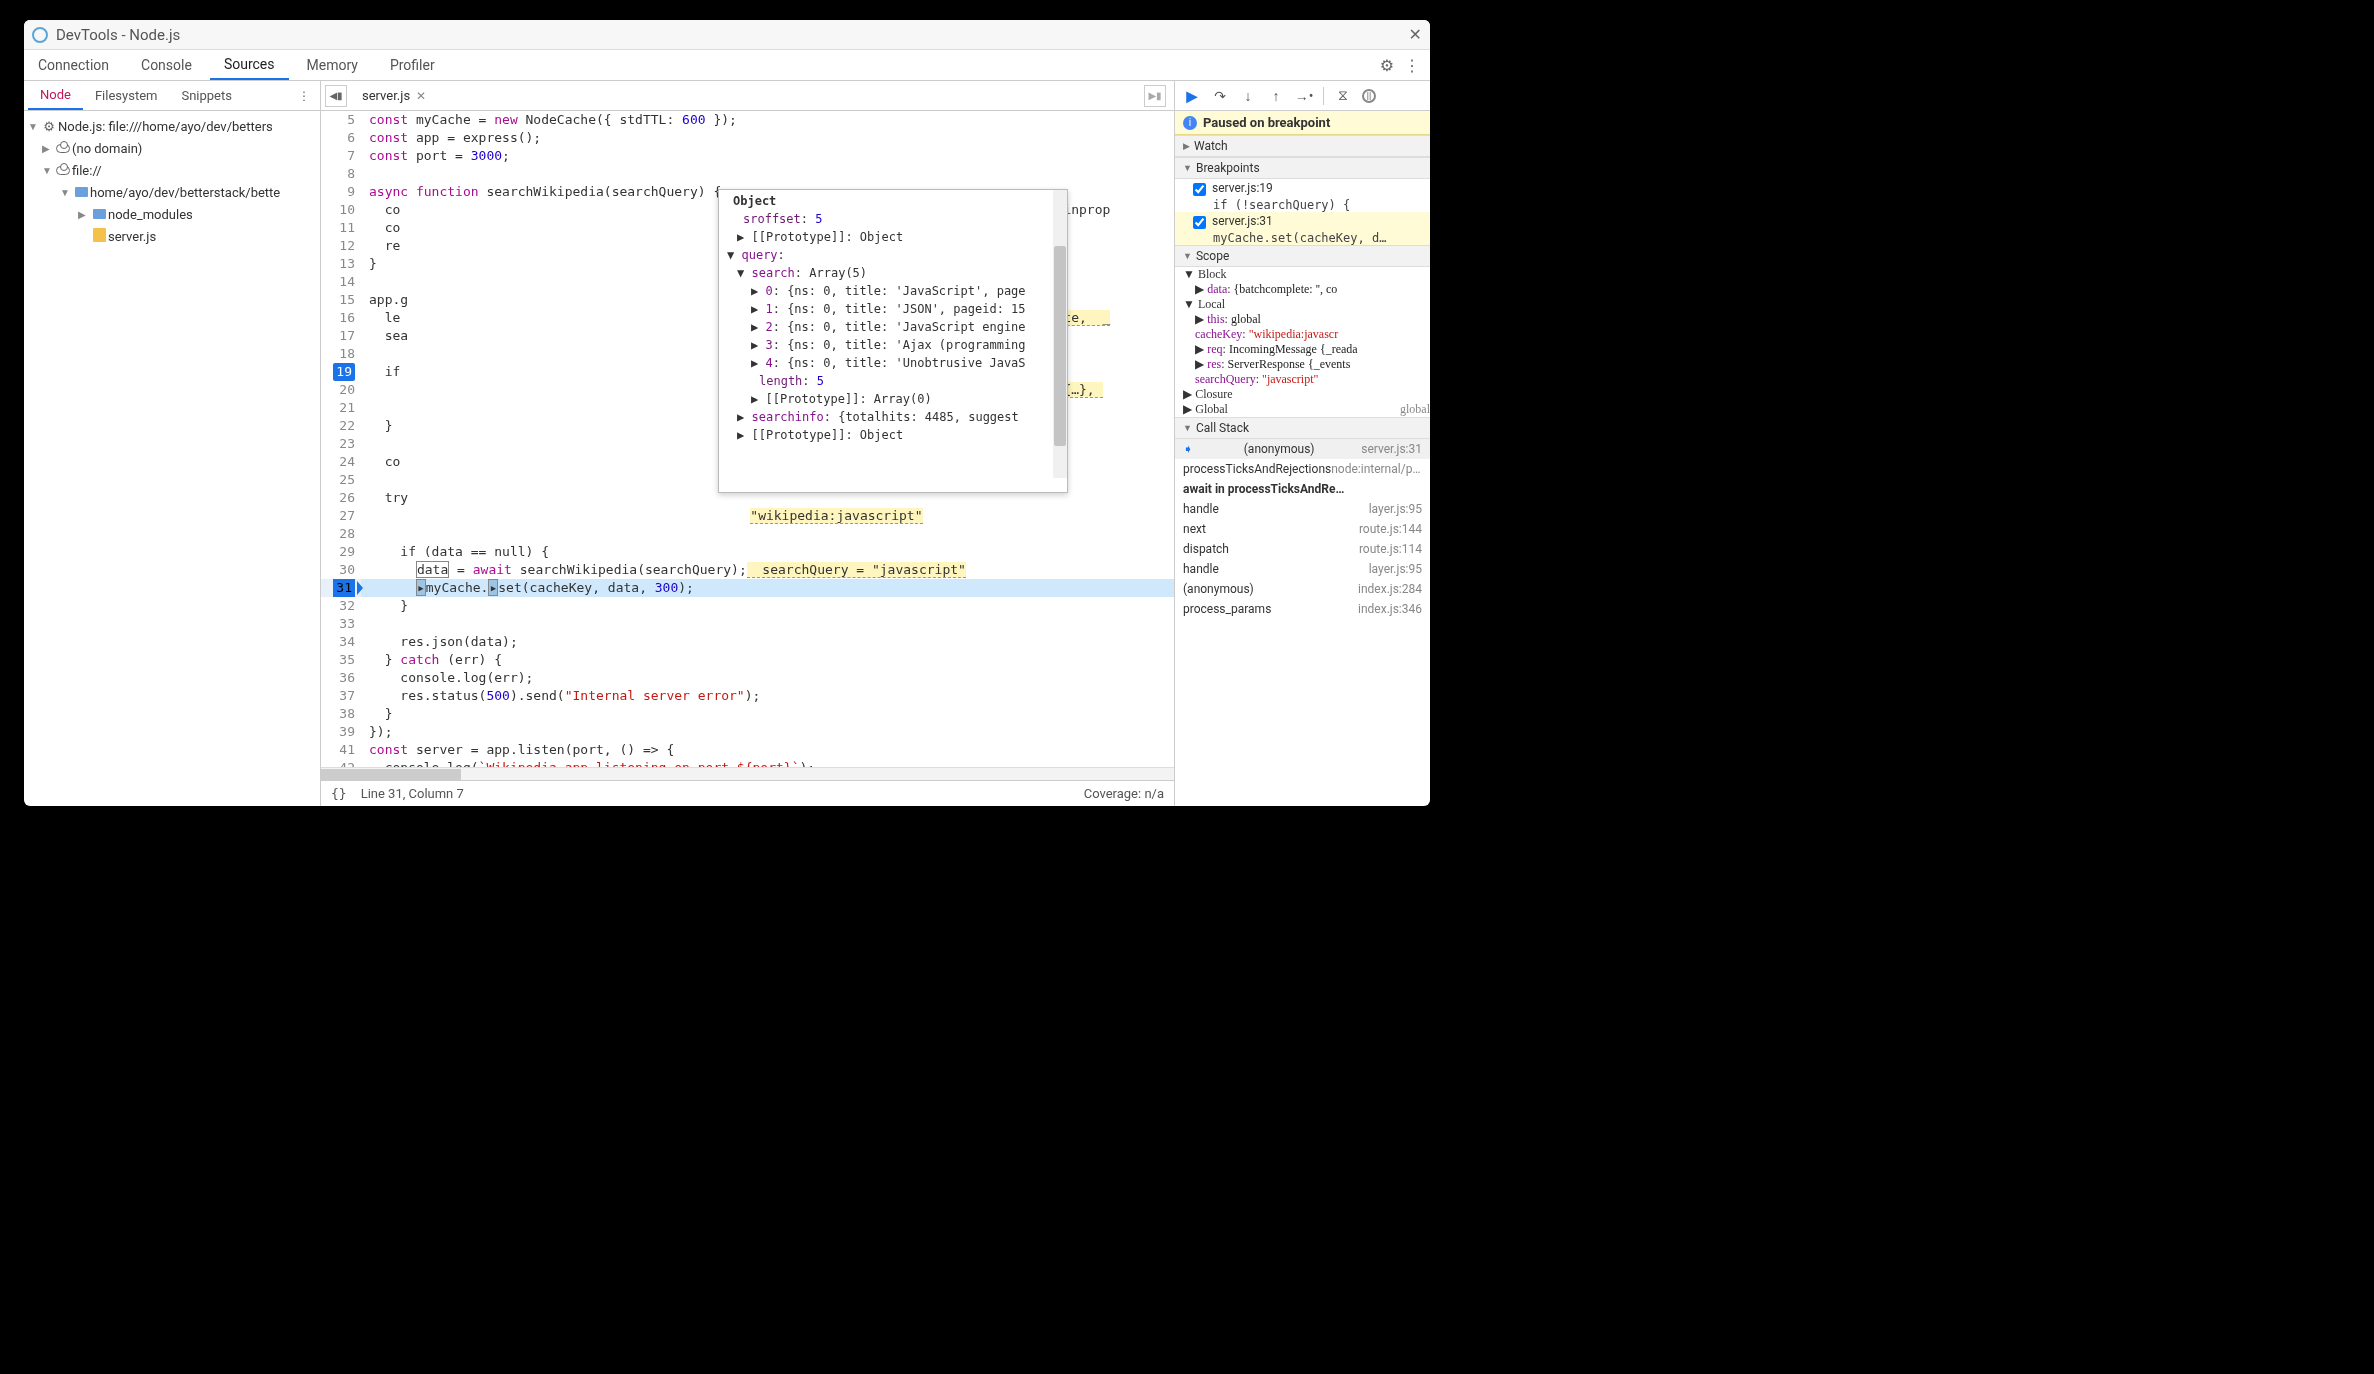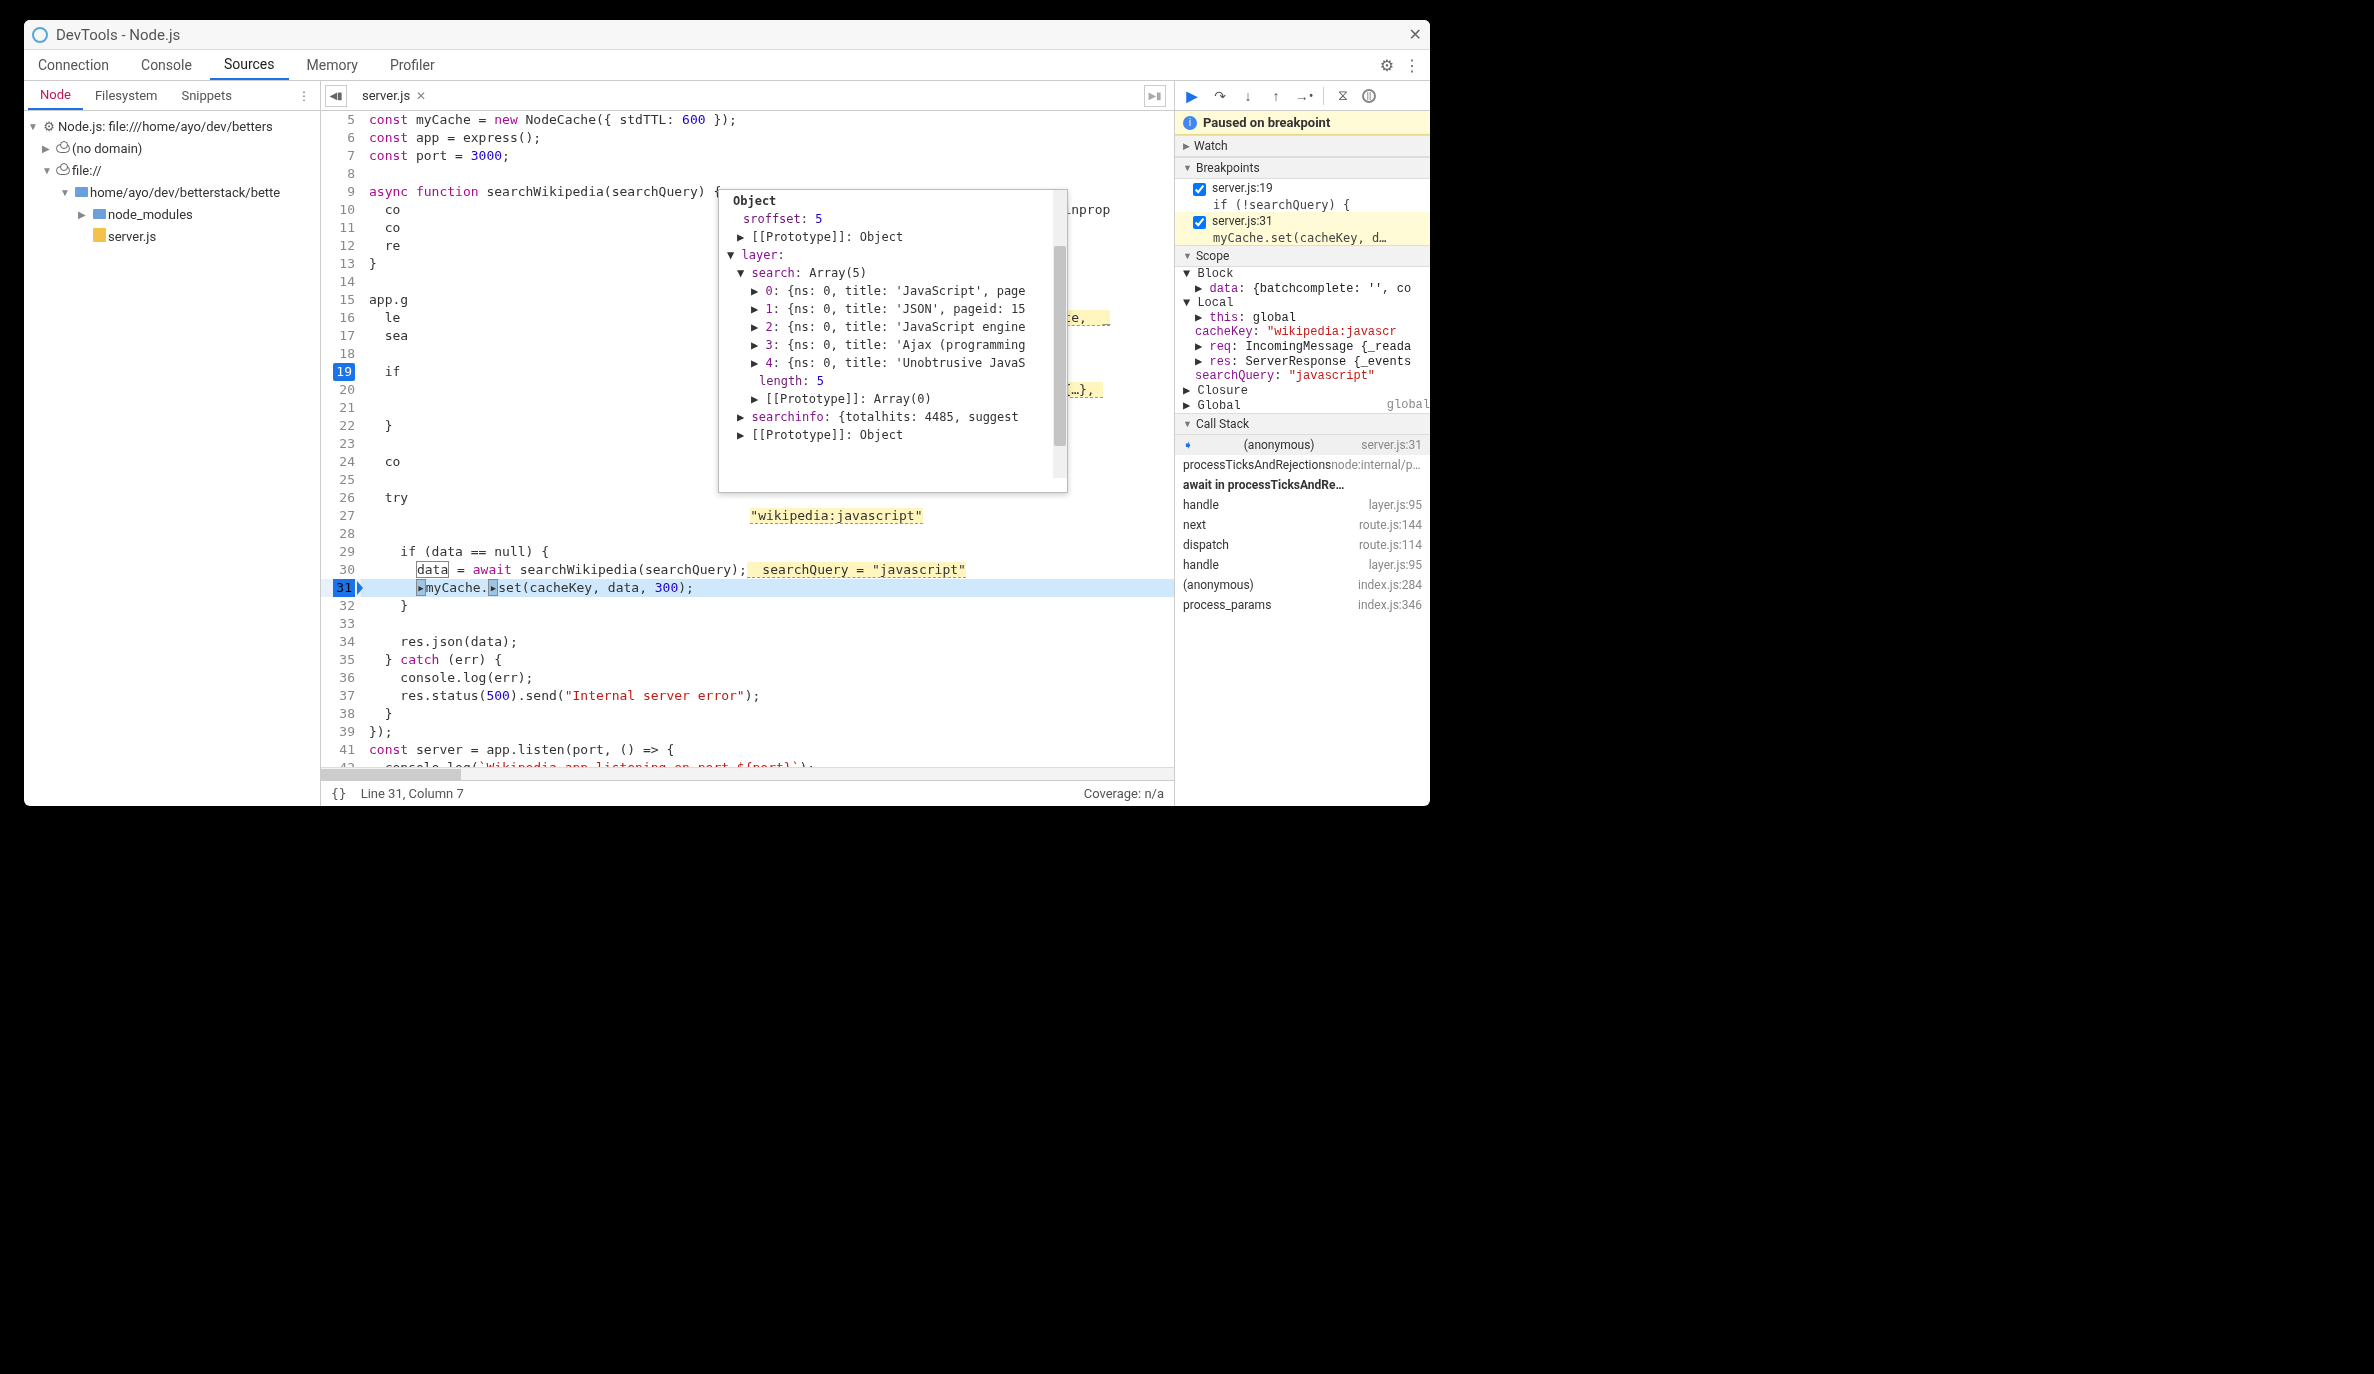--- a/index.html
+++ b/index.html
@@ -67,21 +67,21 @@
 .dbg-ico.blue { color:#1a73e8; font-weight:bold; }
 .dbg-sep { width:1px; height:18px; background:#ccc; }
 .pause-banner { background:#fffbd6; border-bottom:1px solid #e6da8a; padding:4px 8px; display:flex; align-items:center; gap:6px; font-size:13px; color:#333; font-weight:bold; }
 .info-ico { width:14px; height:14px; border-radius:50%; background:#4285f4; color:#fff; font-size:10px; display:flex; align-items:center; justify-content:center; font-weight:normal; }
 .section-head { background:#f2f2f2; border-top:1px solid #ddd; border-bottom:1px solid #ddd; padding:3px 8px; display:flex; align-items:center; gap:4px; font-size:12px; cursor:pointer; }
 .section-head .arrow { font-size:9px; color:#777; }
 .bp-item { padding:2px 6px 2px 18px; display:flex; align-items:flex-start; gap:6px; }
 .bp-item input { margin-top:2px; }
 .bp-item.cur { background:#fffbd6; }
 .bp-detail { padding-left:38px; font-family:Menlo,Consolas,monospace; color:#444; white-space:nowrap; overflow:hidden; text-overflow:ellipsis; }
-.scope-body { font-family:Liberation Mono, monospace; padding-left:8px; }
+.scope-body { font-family:Liberation Serif, serif; padding-left:8px; }
 .scope-row { white-space:nowrap; overflow:hidden; text-overflow:ellipsis; }
 .scope-indent1 { padding-left:12px; }
 .varname { color:#881391; }
 .varval { color:#222; }
 .strval { color:#c41a16; }
 .stack-item { padding:3px 8px; display:flex; justify-content:space-between; cursor:pointer; white-space:nowrap; }
 .stack-item .loc { color:#888; overflow:hidden; text-overflow:ellipsis; max-width:130px; }
 .stack-item.cur { background:#f0f0f0; }
 .stack-item.cur:before { content:"➧"; color:#1a73e8; margin-right:4px; }
 .editor::-webkit-scrollbar{height:14px;width:14px}.editor::-webkit-scrollbar-thumb{background:#ccc}
@@ -202,21 +202,21 @@
 <div class="code-line"><span class="gutter"><span class="lineno">41</span></span><span class="line-text"><span class="kw">const</span><span> server = app.listen(port, () =&gt; {</span></span></div>
 <div class="code-line"><span class="gutter"><span class="lineno">42</span></span><span class="line-text"><span>  console.log(</span><span class="str">`Wikipedia app listening on port ${port}`</span><span>);</span></span></div>
 
         </div>
 
         <div class="tooltip">
           <div class="tooltip-body">
             <div class="tooltip-row" style="padding-left:10px"><b>Object</b></div>
             <div class="tooltip-row" style="padding-left:20px"><span class="attr-name">sroffset</span>: <span class="num">5</span></div>
             <div class="tooltip-row" style="padding-left:14px">▶ <span>[[Prototype]]</span>: <span>Object</span></div>
-            <div class="tooltip-row" style="padding-left:4px">▼ <span class="prop">layer</span>:</div>
+            <div class="tooltip-row" style="padding-left:4px">▼ <span class="prop">query</span>:</div>
             <div class="tooltip-row" style="padding-left:14px">▼ <span class="prop">search</span>: <span>Array(5)</span></div>
             <div class="tooltip-row" style="padding-left:28px">▶ <span class="prop">0</span>: <span>{ns: 0, title: 'JavaScript', page</span></div>
             <div class="tooltip-row" style="padding-left:28px">▶ <span class="prop">1</span>: <span>{ns: 0, title: 'JSON', pageid: 15</span></div>
             <div class="tooltip-row" style="padding-left:28px">▶ <span class="prop">2</span>: <span>{ns: 0, title: 'JavaScript engine</span></div>
             <div class="tooltip-row" style="padding-left:28px">▶ <span class="prop">3</span>: <span>{ns: 0, title: 'Ajax (programming</span></div>
             <div class="tooltip-row" style="padding-left:28px">▶ <span class="prop">4</span>: <span>{ns: 0, title: 'Unobtrusive JavaS</span></div>
             <div class="tooltip-row" style="padding-left:36px"><span class="attr-name">length</span>: <span class="num">5</span></div>
             <div class="tooltip-row" style="padding-left:28px">▶ <span>[[Prototype]]</span>: <span>Array(0)</span></div>
             <div class="tooltip-row" style="padding-left:14px">▶ <span class="prop">searchinfo</span>: <span>{totalhits: 4485, suggest</span></div>
             <div class="tooltip-row" style="padding-left:14px">▶ <span>[[Prototype]]</span>: <span>Object</span></div>

